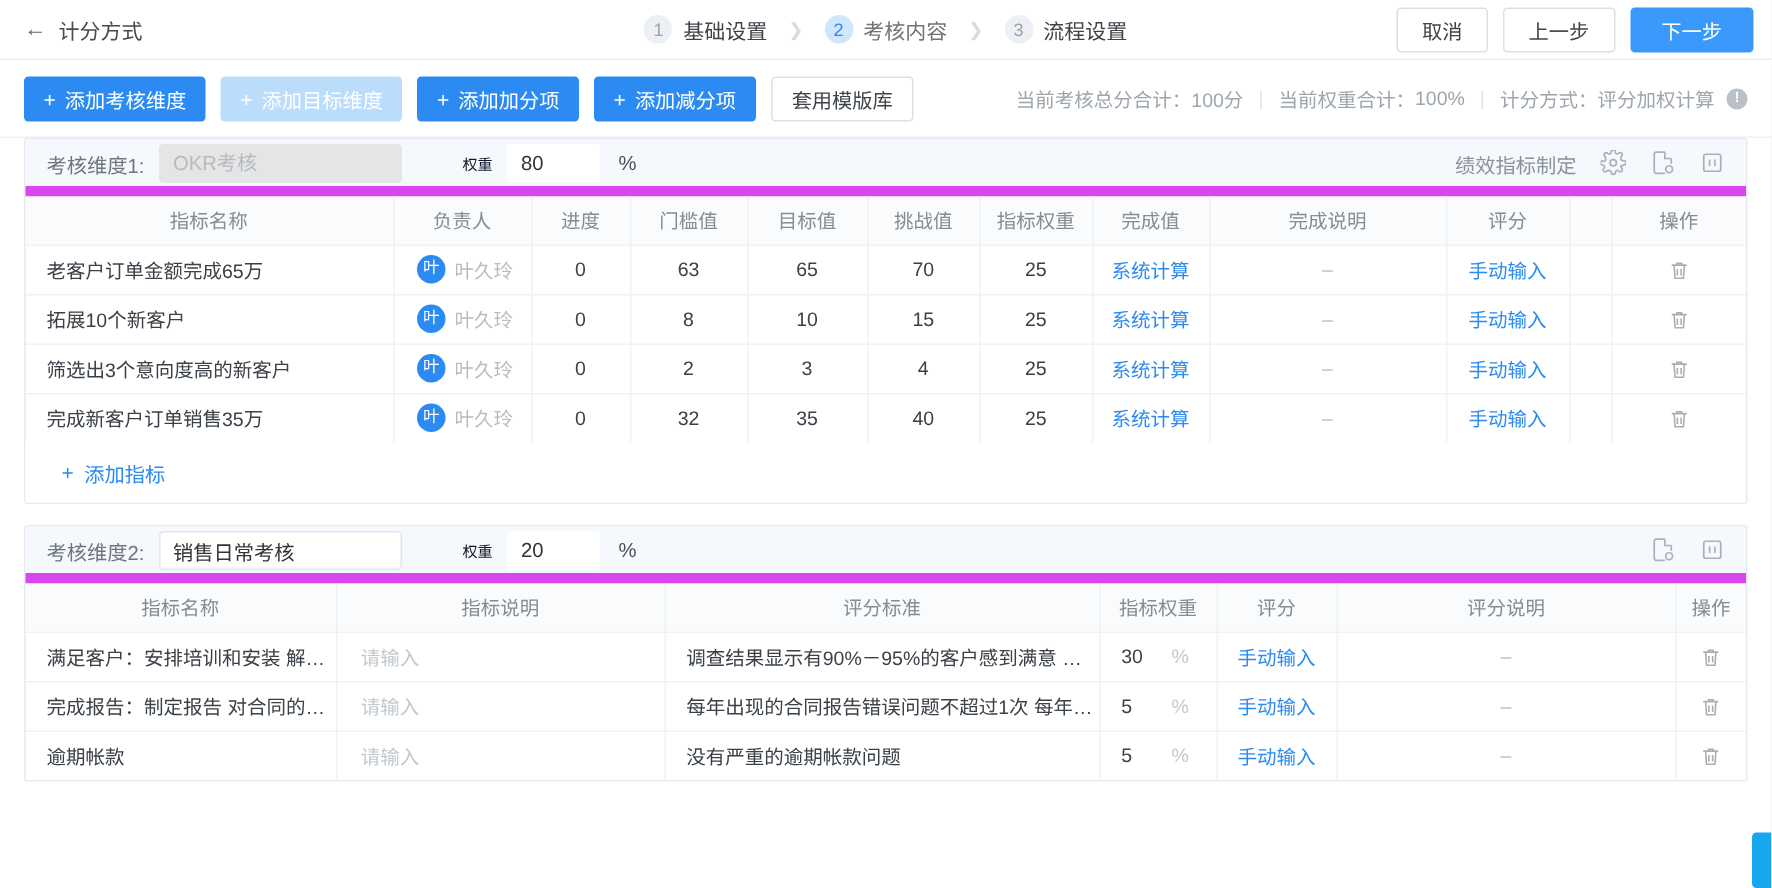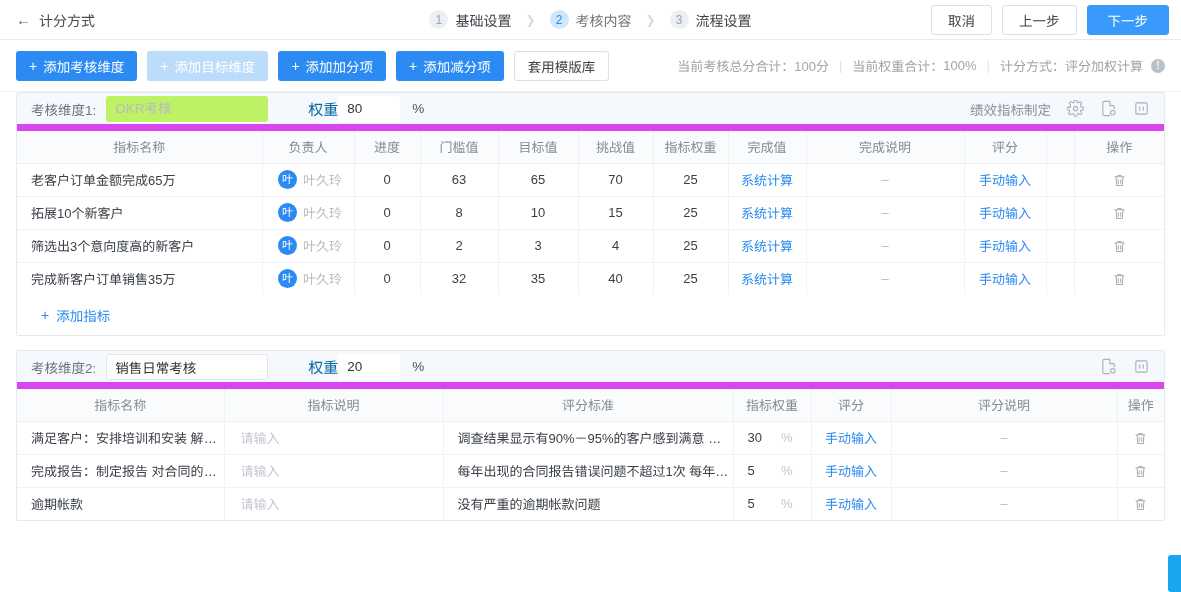--- a/index.html
+++ b/index.html
@@ -71,26 +71,26 @@
   
   .content { padding:0 16px; }
 
   .dim-card { border:1px solid #e6eaef; border-radius:2px; margin-bottom:14px; background:#fff; }
   .dim-head {
     height:38px; background:#f5f8fc; display:flex; align-items:center; padding:0 14px;
     border-bottom:7px solid #d946ef;
   }
   .dim-label { font-size:13.5px; color:#6d7680; margin-right:10px; white-space:nowrap; }
   .dim-input {
-    width:162px; height:26px; border:1px solid transparent; background:#bef264; border-radius:3px;
+    width:162px; height:26px; border:1px solid transparent; background:#e5e5e5; border-radius:3px;
     font-size:13.5px; padding:0 8px; color:#333; font-family:inherit; outline:none;
   }
   .dim-input.filled { background:#fff; border:1px solid #e2e6eb; }
   .dim-input::placeholder { color:#b4bbc3; }
-  .weight-label { font-size:15px; color:#0369a1; margin-left:40px; }
+  .weight-label { font-size:10px; color:#0f172a; margin-left:40px; margin-right:10px; }
   .weight-input {
     width:62px; height:26px; border:1px solid transparent; background:#fff; border-radius:3px;
     font-size:13.5px; padding:0 8px; color:#333; text-align:left; font-family:inherit; outline:none;
   }
   .pct { font-size:13.5px; color:#4a5058; margin-left:12px; }
   .dim-head-right { margin-left:auto; display:flex; align-items:center; gap:16px; }
   .dim-head-right .txt { font-size:13.5px; color:#8a929b; cursor:pointer; }
   .hicon { width:17px; height:17px; color:#aab1b9; cursor:pointer; display:block; }
 
   

